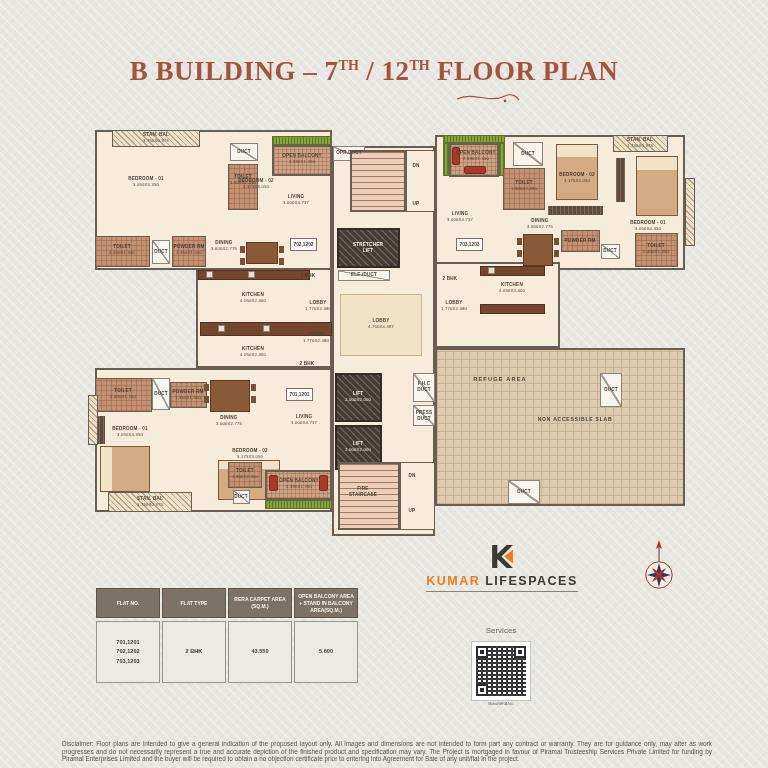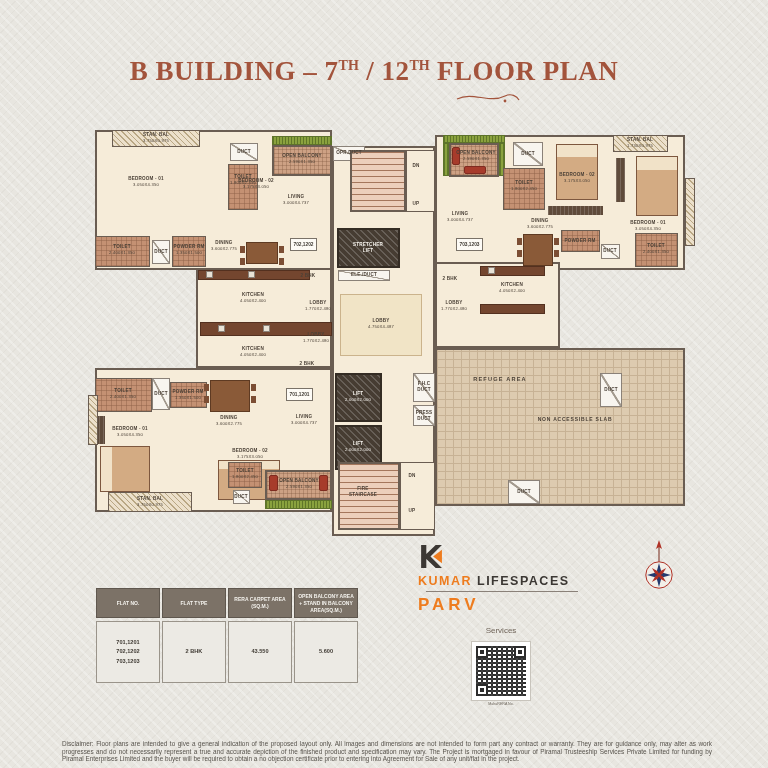--- a/index.html
+++ b/index.html
@@ -54,21 +54,21 @@
   .wood::after{content:"";position:absolute;right:-7px;top:3px;width:5px;height:7px;background:#7c4e34;box-shadow:0 12px 0 #7c4e34;}
   .lbl{position:absolute;transform:translate(-50%,-50%);font-size:4.6px;font-weight:bold;
     color:#4b4137;text-align:center;line-height:1.3;letter-spacing:.2px;white-space:nowrap;z-index:5;}
   .lbl span{display:block;}
   .lbl .dim{font-weight:normal;font-size:4.2px;}
   .lbl.white{color:#f5f2ec;}
   .lbl.big{font-size:5.6px;letter-spacing:1.2px;}
   .flatbox{background:#fdfbf6;border:1px solid #7a7268;font-size:4.8px;font-weight:bold;color:#3f3a33;
     display:flex;align-items:center;justify-content:center;z-index:6;}
   
-  .logo{position:absolute;left:418px;top:545px;width:168px;}
+  .logo{position:absolute;left:418px;top:545px;width:168px;text-align:center;}
   .brandline{font-size:12.5px;font-weight:bold;letter-spacing:1.5px;margin-top:2px;}
   .brandline .kumar{color:#ee7c1e;}
   .brandline .lsp{color:#3c3834;}
   .brandrule{border-top:1px solid #8a8179;margin:3px 8px 0 8px;}
   .parv{font-size:17px;font-weight:bold;color:#ee7c1e;letter-spacing:4px;margin-top:3px;}
   .maharera{position:absolute;left:455px;top:626px;width:92px;text-align:center;font-size:8px;color:#6f6459;}
   .qr{position:absolute;left:471px;top:641px;width:60px;height:60px;background:#fff;border:1px solid #c8c4bc;box-sizing:border-box;padding:4px;}
   .qrnoise{position:relative;width:100%;height:100%;
     background-image:repeating-linear-gradient(0deg,#141414 0 2px,transparent 2px 4px),
                      repeating-linear-gradient(90deg,#141414 0 2px,transparent 2px 5px);
@@ -405,21 +405,20 @@
 <div class="logo">
   <svg width="26" height="23" viewBox="0 0 25 22">
     <path fill="#3c3834" d="M3 0h5v8.5L17 0h6L12 11l11 11h-6l-9-8.5V22H3z"></path>
     <path fill="#ee7c1e" d="M23 4.5v13l-8.5-6.5z"></path>
   </svg>
   <div class="brandline">
     <span class="kumar">KUMAR</span>
     <span class="lsp">LIFESPACES</span>
   </div>
   <div class="brandrule"></div>
-  <div class="parv">PARV</div>
 </div>
 <div class="maharera">Services</div>
 <div class="qr">
   <div class="qrnoise">
     <div class="finder" style="left:0;top:0;"></div>
     <div class="finder" style="right:0;top:0;"></div>
     <div class="finder" style="left:0;bottom:0;"></div>
   </div>
 </div>
 <div class="qrcap">MahaRERA No.</div>

